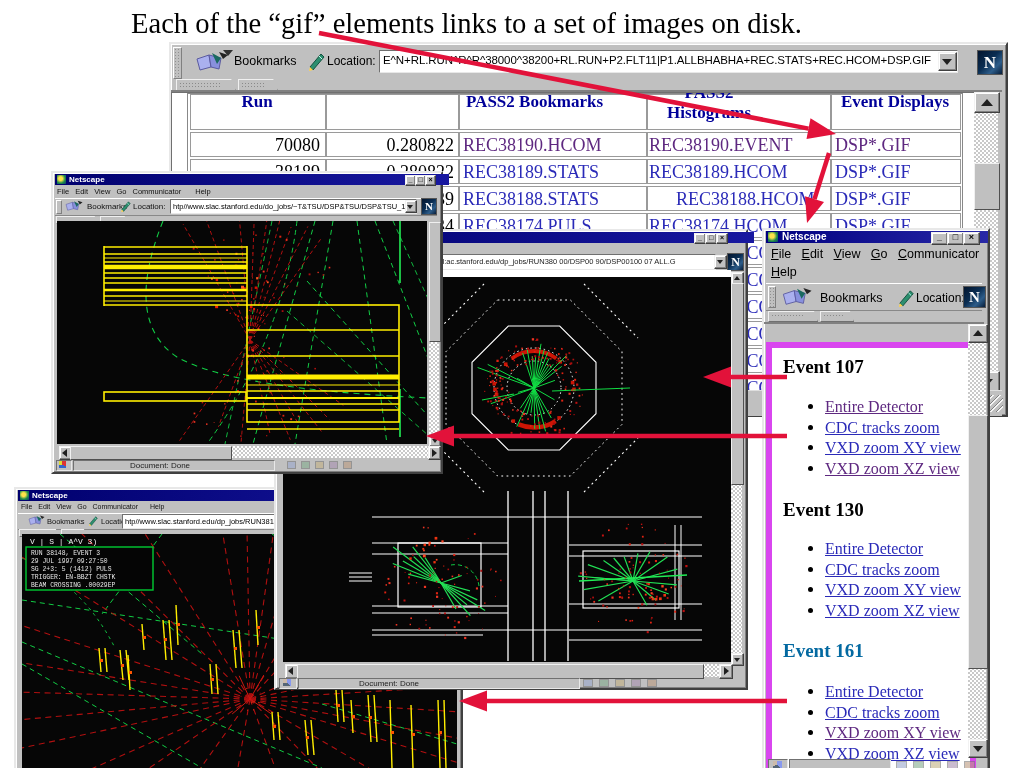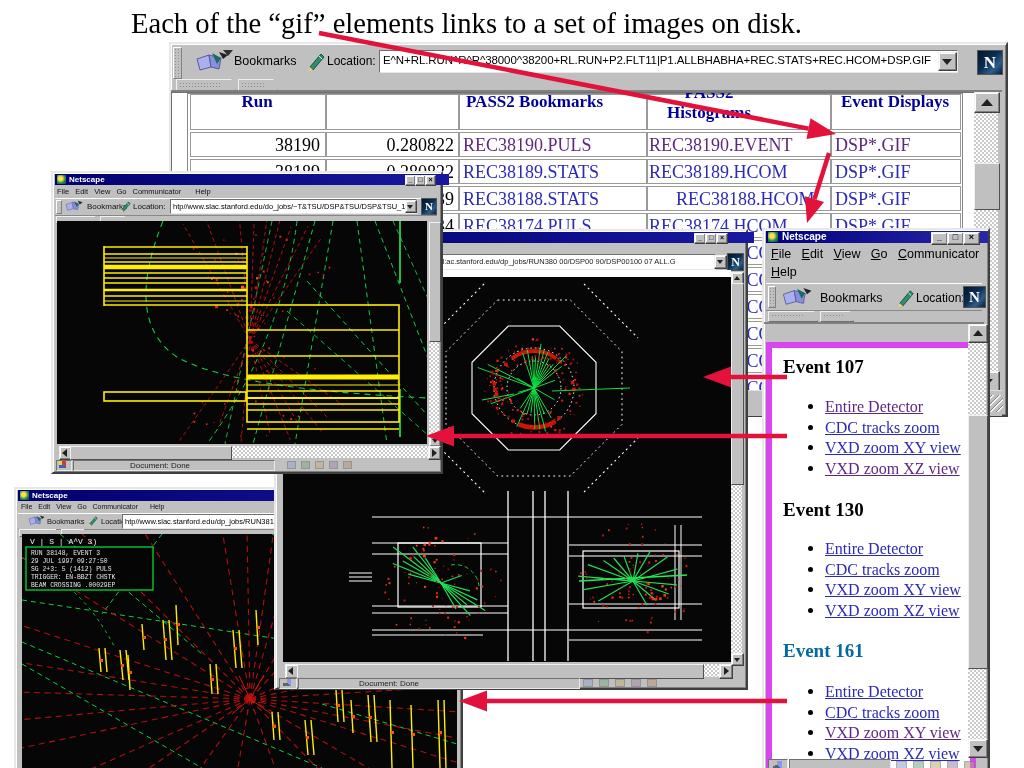--- a/index.html
+++ b/index.html
@@ -96,23 +96,23 @@
         <div style="position:absolute;left:659px;top:255px;width:128px;height:23px;background:#fff;border:1px solid #9a9a9a"></div>
         <div style="position:absolute;left:18px;top:282px;width:134px;height:23px;background:#fff;border:1px solid #9a9a9a"></div>
         <div style="position:absolute;left:154px;top:282px;width:131px;height:23px;background:#fff;border:1px solid #9a9a9a"></div>
         <div style="position:absolute;left:287px;top:282px;width:186px;height:23px;background:#fff;border:1px solid #9a9a9a"></div>
         <div style="position:absolute;left:475px;top:282px;width:182px;height:23px;background:#fff;border:1px solid #9a9a9a"></div>
         <div style="position:absolute;left:659px;top:282px;width:128px;height:23px;background:#fff;border:1px solid #9a9a9a"></div>
         <div style="position:absolute;left:18px;top:-1px;width:134px;text-align:center;font:bold 17px 'Liberation Serif',serif;color:#000099">Run</div>
         <div style="position:absolute;left:294px;top:-1px;font:bold 17px 'Liberation Serif',serif;color:#000099">PASS2 Bookmarks</div>
         <div style="position:absolute;left:475px;top:-10px;width:124px;text-align:center;font:bold 17px 'Liberation Serif',serif;color:#000099;line-height:20px">PASS2<br>Histograms</div>
         <div style="position:absolute;left:659px;top:-1px;width:128px;text-align:center;font:bold 17px 'Liberation Serif',serif;color:#000099">Event Displays</div>
-        <div style="position:absolute;left:18px;top:42px;width:130px;text-align:right;font:18px 'Liberation Serif',serif;color:#000">38190</div>
+        <div style="position:absolute;left:18px;top:42px;width:130px;text-align:right;font:18px 'Liberation Serif',serif;color:#000">70080</div>
         <div style="position:absolute;left:154px;top:42px;width:128px;text-align:right;font:18px 'Liberation Serif',serif;color:#000">0.280822</div>
-        <div style="position:absolute;left:291px;top:42px;font:18px 'Liberation Serif',serif;color:#5e2880">REC38190.PULS</div>
+        <div style="position:absolute;left:291px;top:42px;font:18px 'Liberation Serif',serif;color:#5e2880">REC38190.HCOM</div>
         <div style="position:absolute;left:477px;top:42px;font:18px 'Liberation Serif',serif;color:#5e2880">REC38190.EVENT</div>
         <div style="position:absolute;left:663px;top:42px;font:18px 'Liberation Serif',serif;color:#5e2880">DSP*.GIF</div>
         <div style="position:absolute;left:18px;top:69px;width:130px;text-align:right;font:18px 'Liberation Serif',serif;color:#000">38189</div>
         <div style="position:absolute;left:154px;top:69px;width:128px;text-align:right;font:18px 'Liberation Serif',serif;color:#000">0.280822</div>
         <div style="position:absolute;left:291px;top:69px;font:18px 'Liberation Serif',serif;color:#2a2ab8">REC38189.STATS</div>
         <div style="position:absolute;left:477px;top:69px;font:18px 'Liberation Serif',serif;color:#2a2ab8">REC38189.HCOM</div>
         <div style="position:absolute;left:663px;top:69px;font:18px 'Liberation Serif',serif;color:#2a2ab8">DSP*.GIF</div>
         <div style="position:absolute;left:18px;top:96px;width:130px;text-align:right;font:18px 'Liberation Serif',serif;color:#000">38188</div>
         <div style="position:absolute;left:154px;top:96px;width:128px;text-align:right;font:18px 'Liberation Serif',serif;color:#000">0.281539</div>
         <div style="position:absolute;left:291px;top:96px;font:18px 'Liberation Serif',serif;color:#2a2ab8">REC38188.STATS</div>

